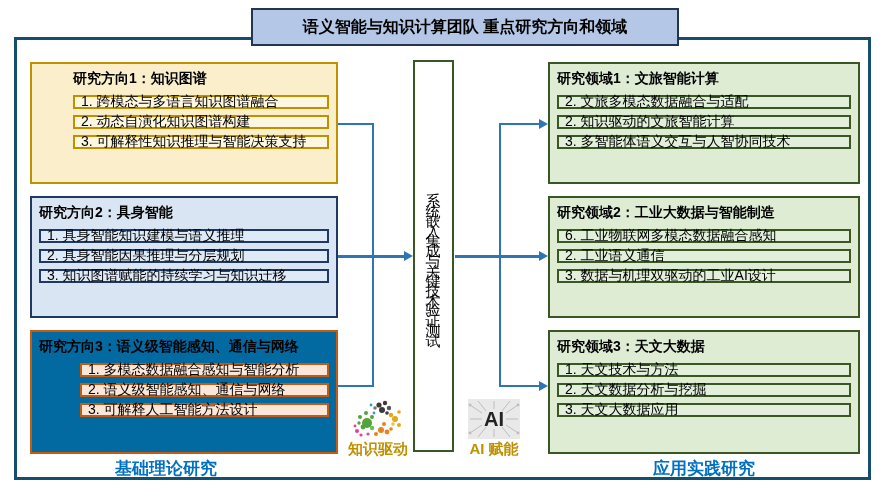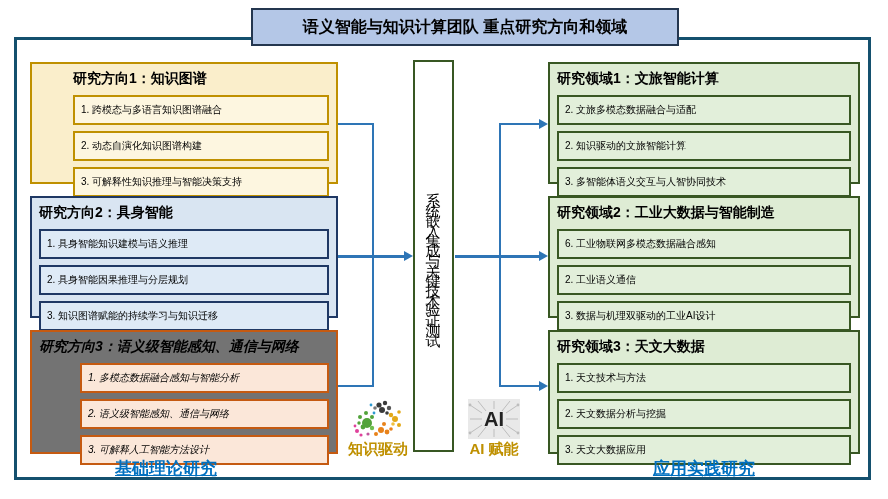--- a/index.html
+++ b/index.html
@@ -9,28 +9,28 @@
   .outer-frame { position:absolute; left:14px; top:37px; width:857px; height:443px;
                  border:3px solid #14506e; background:transparent; }
 
   .title-box { position:absolute; left:251px; top:8px; width:428px; height:38px;
                background:#b4c7e7; border:2px solid #24364f; z-index:5;
                display:flex; align-items:center; justify-content:center;
                font-size:16px; font-weight:bold; color:#000; }
 
   .group { position:absolute; width:308px; border:2px solid; padding:3px 7px 5px 7px; z-index:3; }
   .group .heading { font-size:14px; font-weight:bold; color:#000; line-height:22px; white-space:nowrap; }
-  .group .item { height:30px; margin-top:6px; border:2px solid; display:flex; align-items:center;
-                 padding-left:6px; font-size:10px; color:#000; white-space:nowrap; }
+  .group .item { height:14px; margin-top:6px; border:2px solid; display:flex; align-items:center;
+                 padding-left:6px; font-size:14px; color:#000; white-space:nowrap; }
 
   .g-yellow { background:#faeecb; border-color:#bf9000;padding-left:41px; }
   .g-yellow .item { background:#fdf6e0; border-color:#bf9000; }
   .g-blue { background:#d9e5f2; border-color:#1f3864; }
   .g-blue .item { background:#deeaf6; border-color:#1f3864; }
-  .g-orange { background:#737373; border-color:#c55a11;font-style:italic; }
+  .g-orange { background:#0369a1; border-color:#c55a11; }
   .g-orange .item { background:#fbe7d9; border-color:#c55a11;margin-left:41px; }
   .g-green { background:#deecd4; border-color:#385723; }
   .g-green .item { background:#e2efda; border-color:#385723; }
 
   .lg1 { left:30px; top:62px;  height:122px; }
   .lg2 { left:30px; top:196px; height:122px; }
   .lg3 { left:30px; top:330px; height:124px; }
   .rg1 { left:548px; top:62px;  height:122px; width:312px; }
   .rg2 { left:548px; top:196px; height:122px; width:312px; }
   .rg3 { left:548px; top:330px; height:124px; width:312px; }
@@ -44,21 +44,21 @@
   .conn { position:absolute; background:#2e75b6; z-index:2; }
   .ah { position:absolute; width:0; height:0; z-index:2;
         border-top:5px solid transparent; border-bottom:5px solid transparent;
         border-left:9px solid #2e75b6; }
 
   .badge-icon { position:absolute; z-index:4; }
   .badge-label { position:absolute; z-index:4; font-size:15px; font-weight:bold; color:#bf9000;
                  text-align:center; white-space:nowrap; }
 
   .footer-label { position:absolute; top:457px; z-index:4; font-size:17px; font-weight:bold;
-                  color:#0070c0; text-align:center; white-space:nowrap;text-decoration:underline; }
+                  color:#0070c0; text-align:center; white-space:nowrap; }
   .footer-left { left:12px; width:308px; }
   .footer-right { left:548px; width:312px; }
 
   .ai-chip { width:52px; height:40px; background:#e9e9e9; position:relative;
              display:flex; align-items:center; justify-content:center; }
   .ai-chip .ai-text { position:relative; z-index:2; font-size:20px; font-weight:bold; color:#222; }
 </style>
 </head>
 <body>
 

